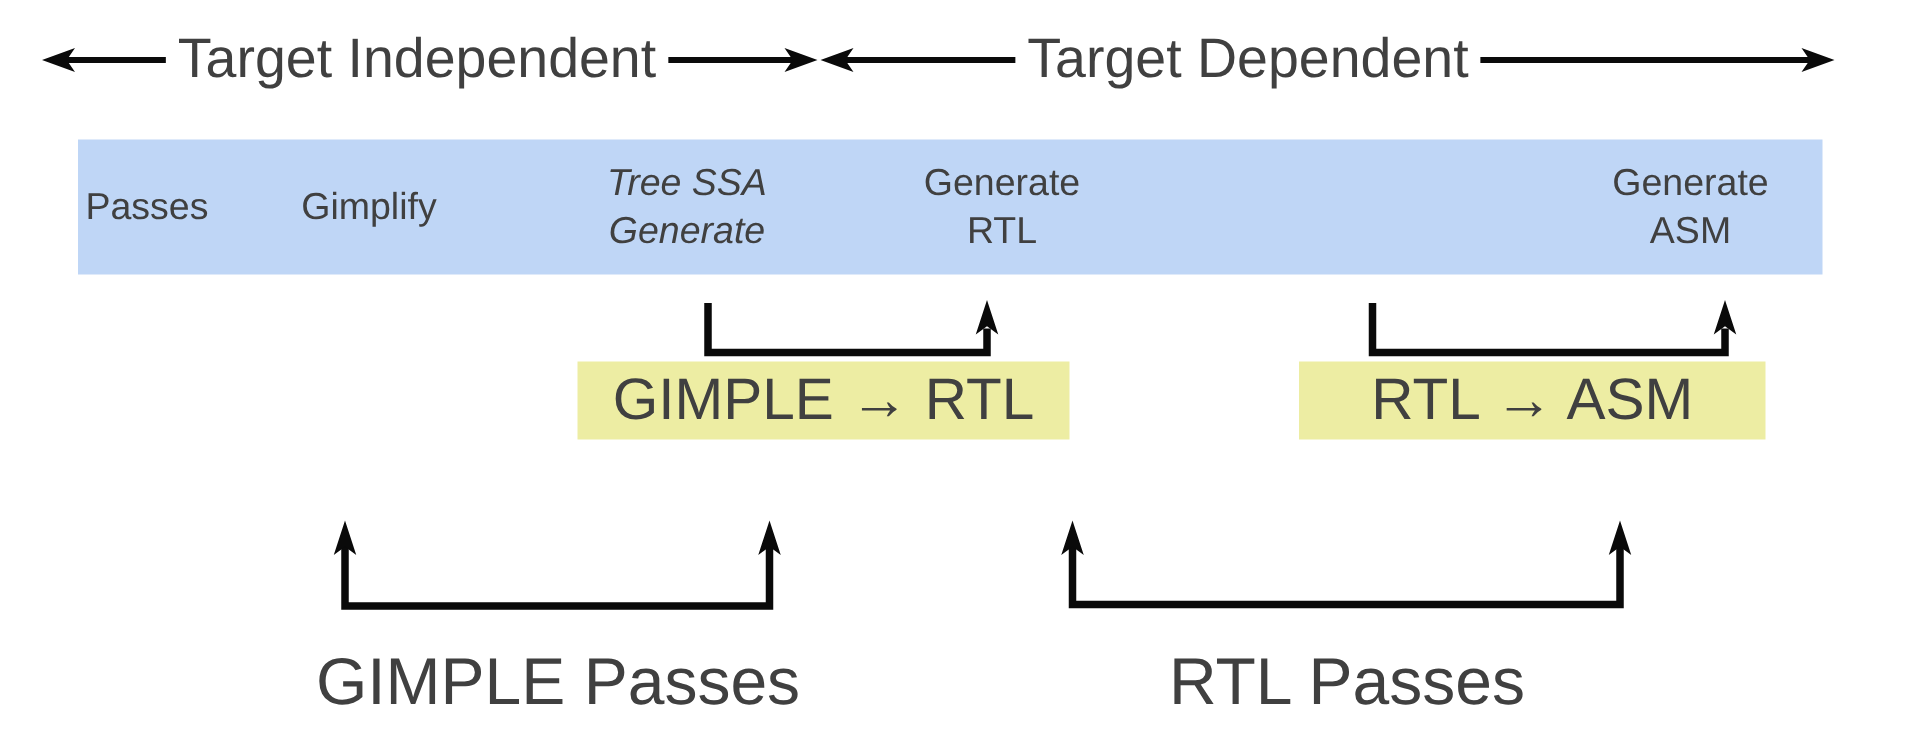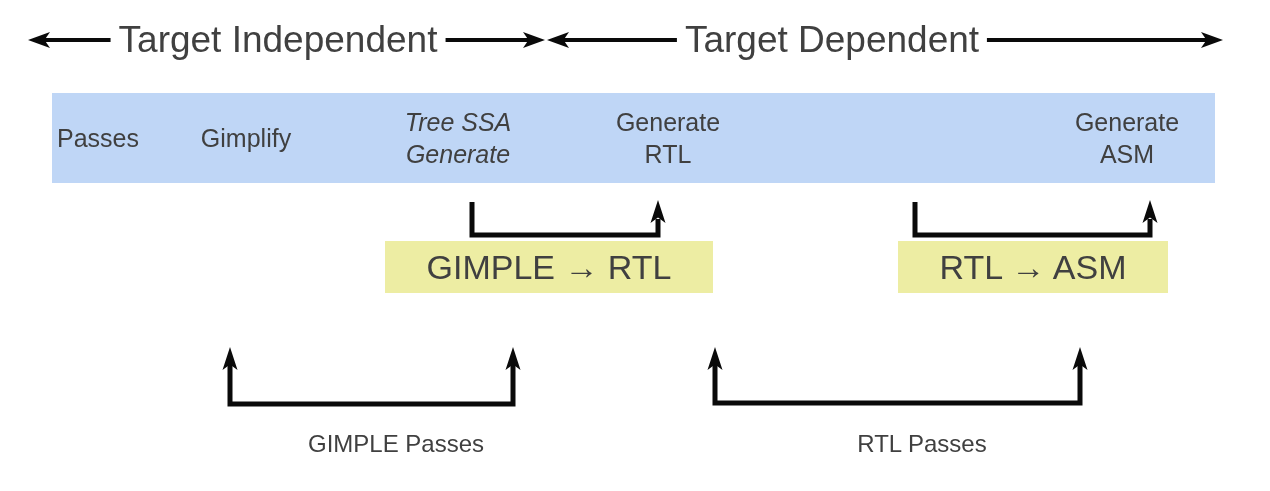--- a/index.html
+++ b/index.html
@@ -29,25 +29,25 @@
     position:absolute;top:93px;height:90px;width:170px;
     display:flex;flex-direction:column;justify-content:center;align-items:center;
     font-size:25px;line-height:1.28;text-align:center;white-space:nowrap;
   }
   .stage-line{display:block;}
 
   .conv-box{
     position:absolute;top:241px;height:52px;
     background:#EDEDA3;
     display:flex;align-items:center;justify-content:center;
-    font-size:34px;white-space:nowrap;
+    font-size:39px;white-space:nowrap;
   }
   .pass-label{
     position:absolute;transform:translateX(-50%);
-    font-size:24px;white-space:nowrap;margin-left:24px;
+    font-size:44px;white-space:nowrap;
   }
 </style>
 </head>
 <body>
 
 <div id="canvas">
 
   <svg id="arrow-layer" viewBox="0 0 1270 491" xmlns="http://www.w3.org/2000/svg">
 
     <g>
@@ -124,20 +124,20 @@
     <span class="stage-line">RTL</span>
   </div>
   <div class="stage" style="left:1042px;">
     <span class="stage-line">Generate</span>
     <span class="stage-line">ASM</span>
   </div>
 
   <div class="conv-box" style="left:385px;width:328px;">
     <span>GIMPLE → RTL</span>
   </div>
-  <div class="conv-box" style="left:898px;width:270px;">
+  <div class="conv-box" style="left:866px;width:311px;">
     <span>RTL → ASM</span>
   </div>
 
   <div class="pass-label" style="left:372px;top:430px;">GIMPLE Passes</div>
   <div class="pass-label" style="left:898px;top:430px;text-align:center;">RTL Passes</div>
 
 </div>
 
 </body></html>

